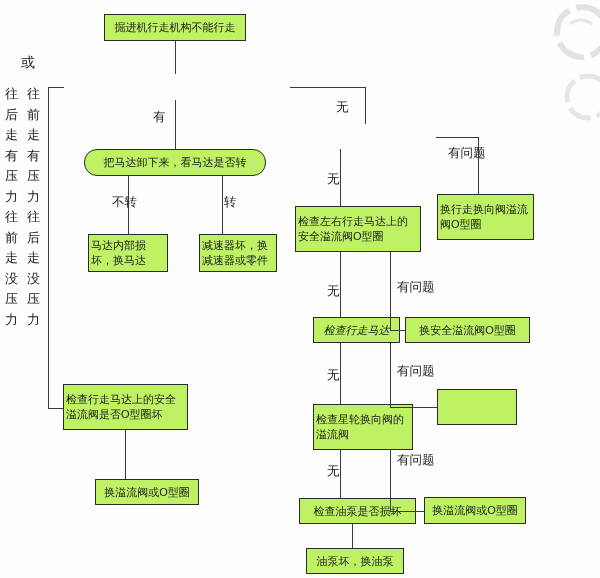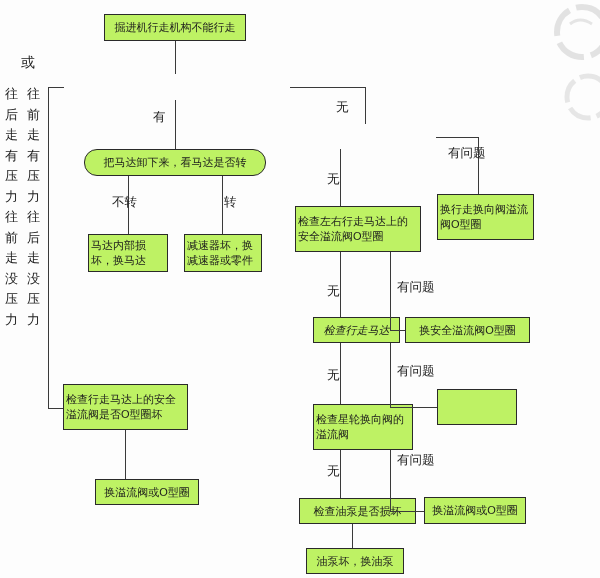--- a/index.html
+++ b/index.html
@@ -30,21 +30,21 @@
 
   <svg class="wm" width="74" height="130" viewBox="0 0 74 130">
     <circle cx="48" cy="30" r="25" fill="none" stroke="#bcbcbc" stroke-width="6" stroke-dasharray="30 7"></circle>
     <circle cx="54" cy="95" r="21" fill="none" stroke="#c6c6c6" stroke-width="5" stroke-dasharray="24 6"></circle>
     <path d="M36 22 q10 -8 22 0" fill="none" stroke="#c2c2c2" stroke-width="3"></path>
   </svg>
 
   <div class="node" style="left:104px; top:14px; width:142px; height:27px;">掘进机行走机构不能行走</div>
   <div class="node" style="left:84px;  top:149px; width:182px; height:27px;border-radius:13px;">把马达卸下来，看马达是否转</div>
   <div class="node" style="left:88px;  top:234px; width:80px; height:38px;">马达内部损坏，换马达</div>
-  <div class="node" style="left:184px; top:234px; width:78px; height:38px;">减速器坏，换减速器或零件</div>
+  <div class="node" style="left:199px; top:234px; width:78px; height:38px;">减速器坏，换减速器或零件</div>
   <div class="node" style="left:437px; top:194px; width:97px; height:46px;">换行走换向阀溢流阀O型圈</div>
   <div class="node" style="left:295px; top:206px; width:126px; height:46px;">检查左右行走马达上的安全溢流阀O型圈</div>
   <div class="node" style="left:405px; top:317px; width:125px; height:26px;">换安全溢流阀O型圈</div>
   <div class="node" style="left:313px; top:317px; width:87px; height:26px;font-style:italic;">检查行走马达</div>
   <div class="node" style="left:437px; top:389px; width:80px; height:36px;"></div>
   <div class="node" style="left:313px; top:404px; width:100px; height:46px;">检查星轮换向阀的溢流阀</div>
   <div class="node" style="left:424px; top:497px; width:102px; height:27px;">换溢流阀或O型圈</div>
   <div class="node" style="left:299px; top:498px; width:117px; height:26px;">检查油泵是否损坏</div>
   <div class="node" style="left:306px; top:548px; width:98px; height:26px;">油泵坏，换油泵</div>
   <div class="node" style="left:63px;  top:384px; width:125px; height:46px;">检查行走马达上的安全溢流阀是否O型圈坏</div>

